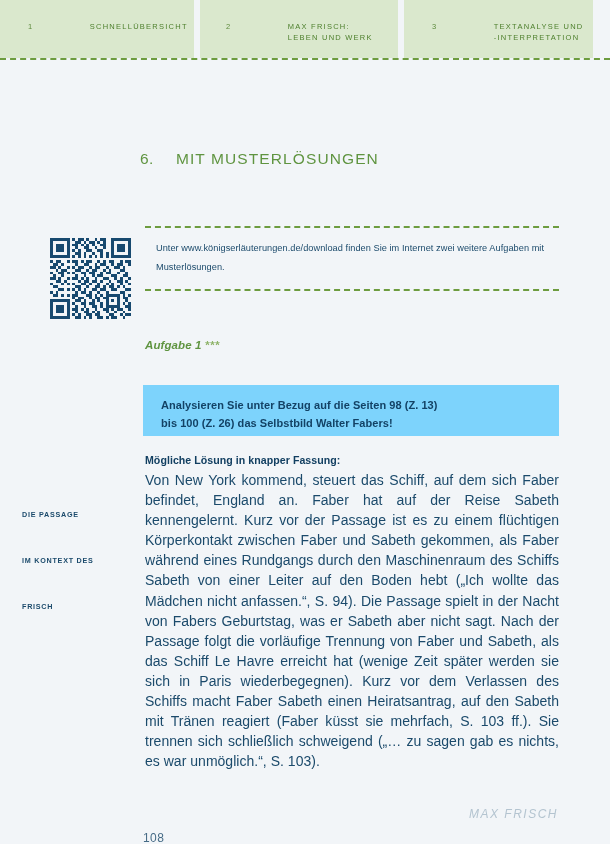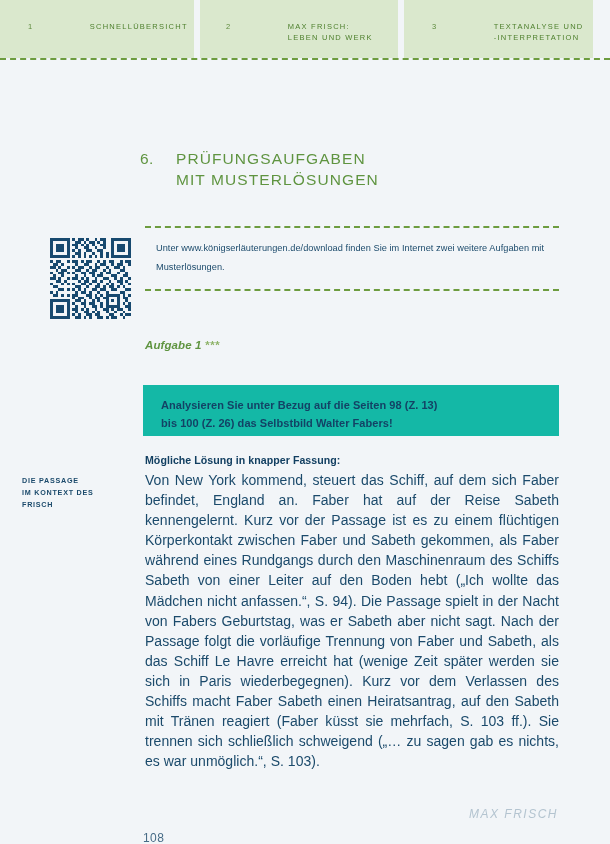--- a/index.html
+++ b/index.html
@@ -140,21 +140,21 @@
     letter-spacing: 0.5px;
   }
 
   
   .taskbox {
     position: absolute;
     left: 143px;
     top: 385px;
     width: 416px;
     height: 51px;
-    background: #14b8a6;
+    background: #7dd3fc;
     box-sizing: border-box;
     padding: 12px 16px 0 18px;
   }
   .taskbox div {
     font-size: 11px;
     font-weight: bold;
     line-height: 17.5px;
     color: #134265;
     letter-spacing: 0.05px;
     white-space: nowrap;
@@ -165,21 +165,21 @@
     position: absolute;
     left: 22px;
     top: 475px;
     width: 110px;
     font-size: 7.2px;
     font-weight: bold;
     letter-spacing: 0.75px;
     line-height: 12px;
     color: #1b4a6b;
   }
-  .marginnote div { white-space: nowrap; }
+  .marginnote div { white-space: nowrap; margin-top: 34px; }
 
   
   .body-head {
     position: absolute;
     left: 145px;
     top: 453px;
     font-size: 10.6px;
     font-weight: bold;
     color: #123f61;
     letter-spacing: 0.05px;
@@ -250,21 +250,20 @@
       </span>
     </div>
   </div>
 
 </div>
 <div class="header-rule"></div>
 
 <div class="chapter">
   <div class="chapter-num">6.</div>
   <div class="chapter-title">
-    <div>PRÜFUNGSAUFGABEN</div>
     <div>MIT MUSTERLÖSUNGEN</div>
   </div>
 </div>
 
 <div class="qr">
   <svg width="85" height="81" viewBox="0 0 29 29" shape-rendering="crispEdges" aria-hidden="true">
     <rect width="29" height="29" fill="#f2f5f8"></rect>
     <g fill="#17496f">
 
       <rect x="0" y="0" width="7" height="1"></rect>

